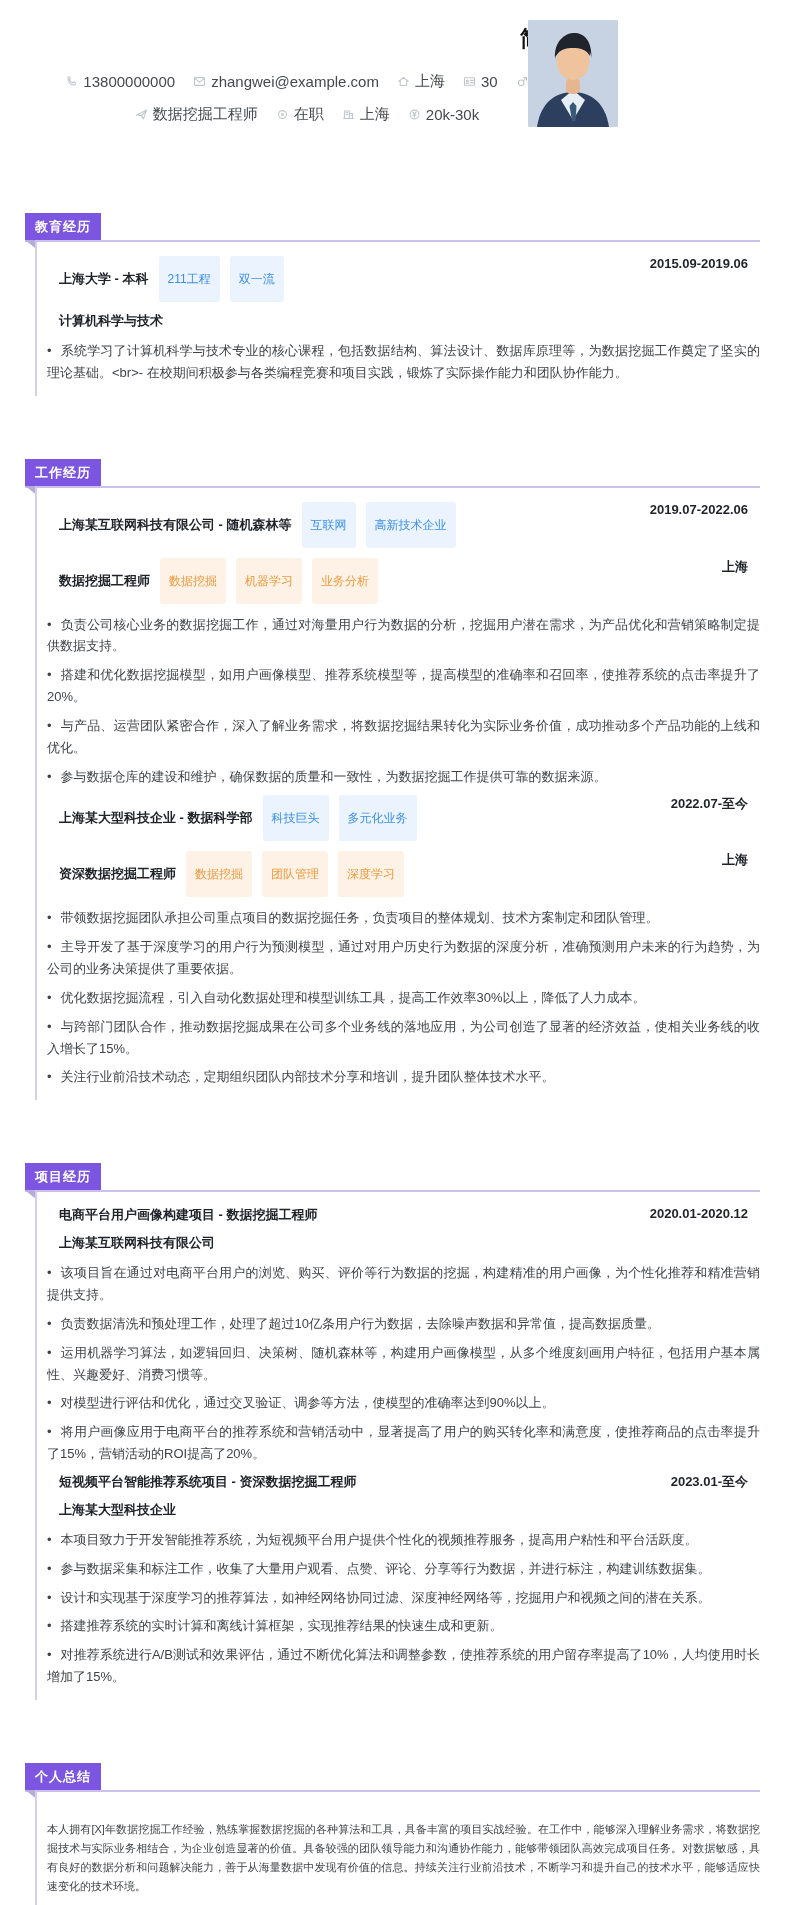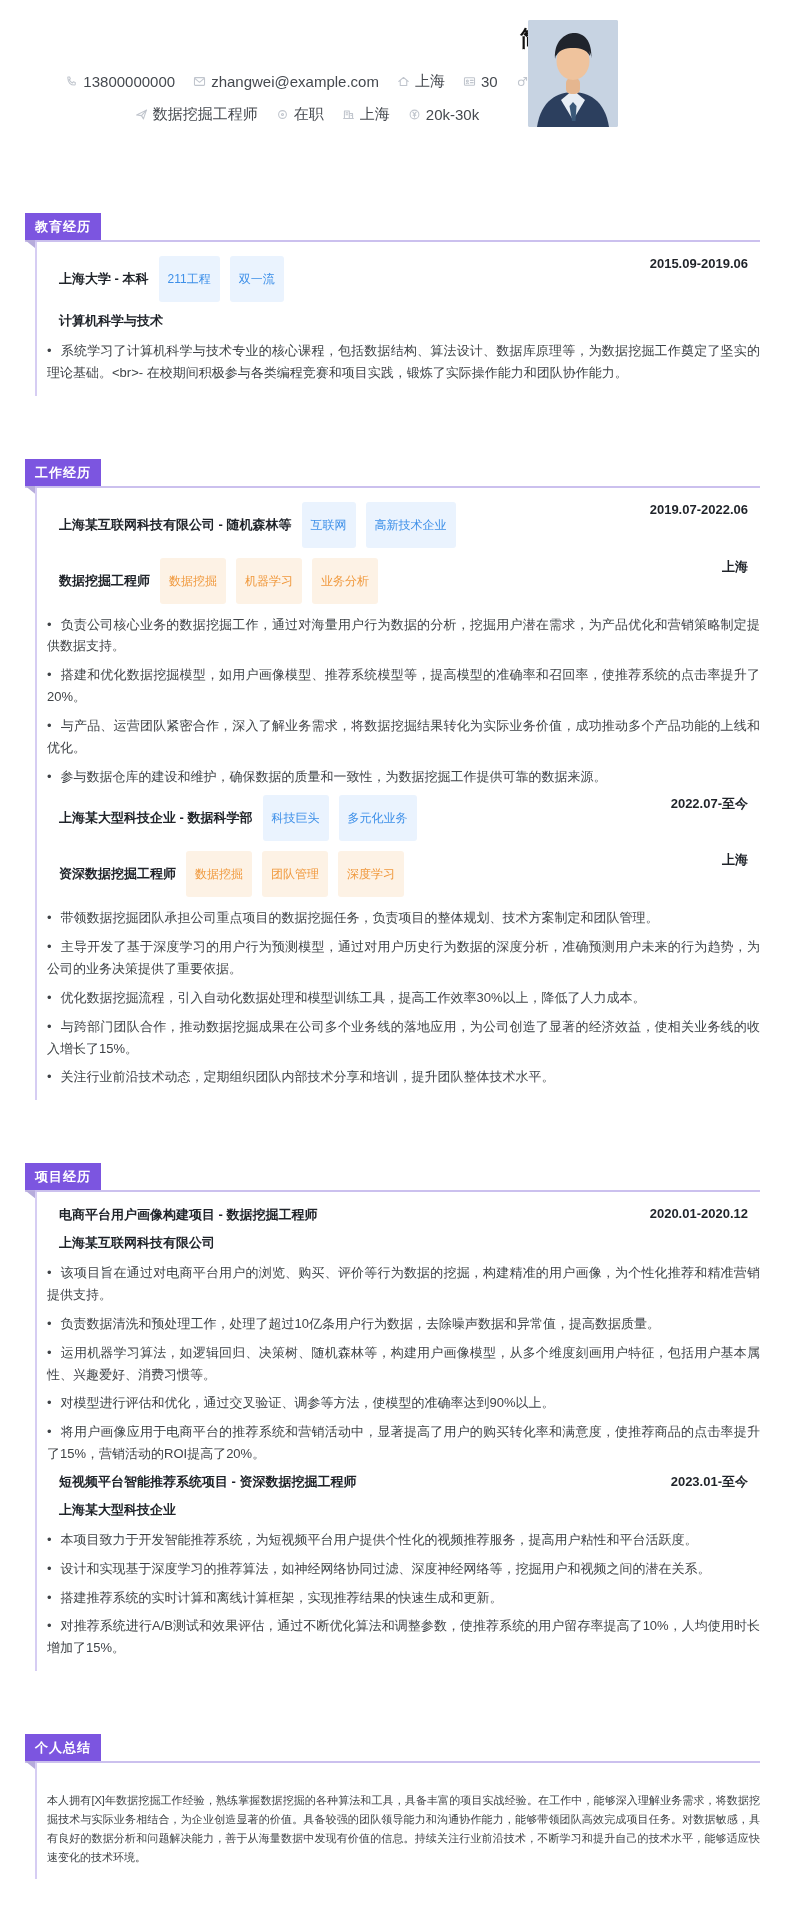--- a/index.html
+++ b/index.html
@@ -314,20 +314,21 @@
                 <span class="entry-title">短视频平台智能推荐系统项目 - 资深数据挖掘工程师</span>
               </div>
               <span class="entry-date">2023.01-至今</span>
             </div>
             <div class="entry-row">
               <div class="entry-left">
                 <span class="entry-subtitle">上海某大型科技企业</span>
               </div>
             </div>
             <div class="bullet">本项目致力于开发智能推荐系统，为短视频平台用户提供个性化的视频推荐服务，提高用户粘性和平台活跃度。</div>
+            <div class="bullet">参与数据采集和标注工作，收集了大量用户观看、点赞、评论、分享等行为数据，并进行标注，构建训练数据集。</div>
             <div class="bullet">设计和实现基于深度学习的推荐算法，如神经网络协同过滤、深度神经网络等，挖掘用户和视频之间的潜在关系。</div>
             <div class="bullet">搭建推荐系统的实时计算和离线计算框架，实现推荐结果的快速生成和更新。</div>
             <div class="bullet">对推荐系统进行A/B测试和效果评估，通过不断优化算法和调整参数，使推荐系统的用户留存率提高了10%，人均使用时长增加了15%。</div>
           </div>
         </div>
       </section>
       <section class="section">
         <div class="section-head"><div class="badge">个人总结</div><div class="fold"></div></div>
         <div class="section-body">
           <p class="para">本人拥有[X]年数据挖掘工作经验，熟练掌握数据挖掘的各种算法和工具，具备丰富的项目实战经验。在工作中，能够深入理解业务需求，将数据挖掘技术与实际业务相结合，为企业创造显著的价值。具备较强的团队领导能力和沟通协作能力，能够带领团队高效完成项目任务。对数据敏感，具有良好的数据分析和问题解决能力，善于从海量数据中发现有价值的信息。持续关注行业前沿技术，不断学习和提升自己的技术水平，能够适应快速变化的技术环境。</p>

